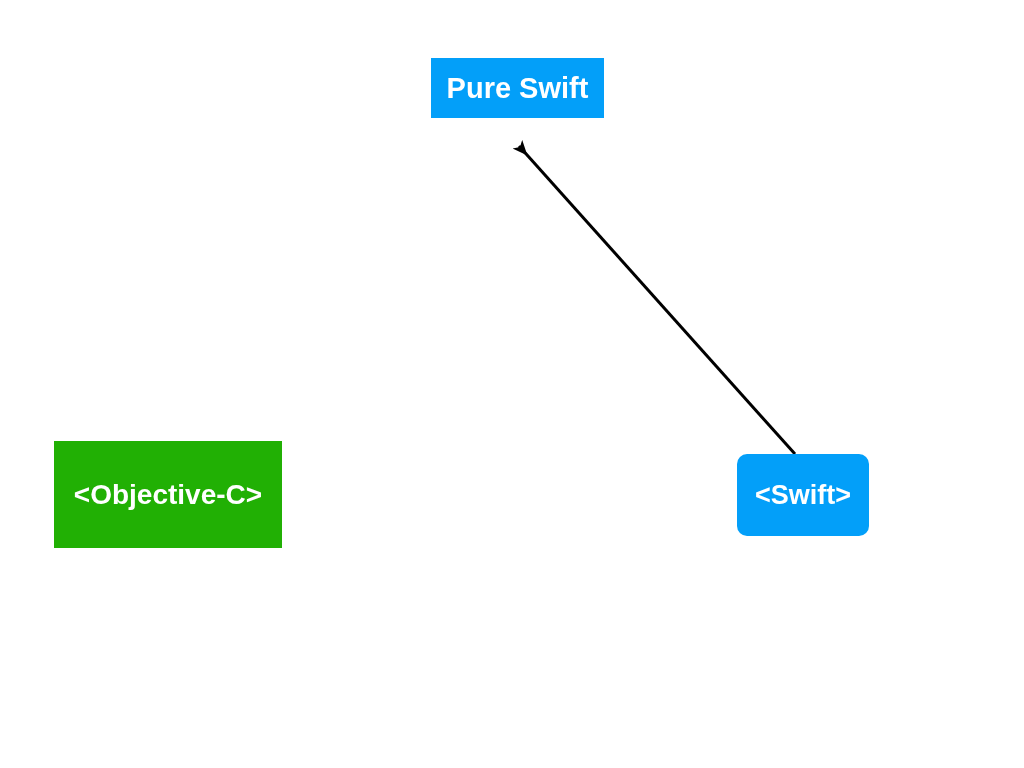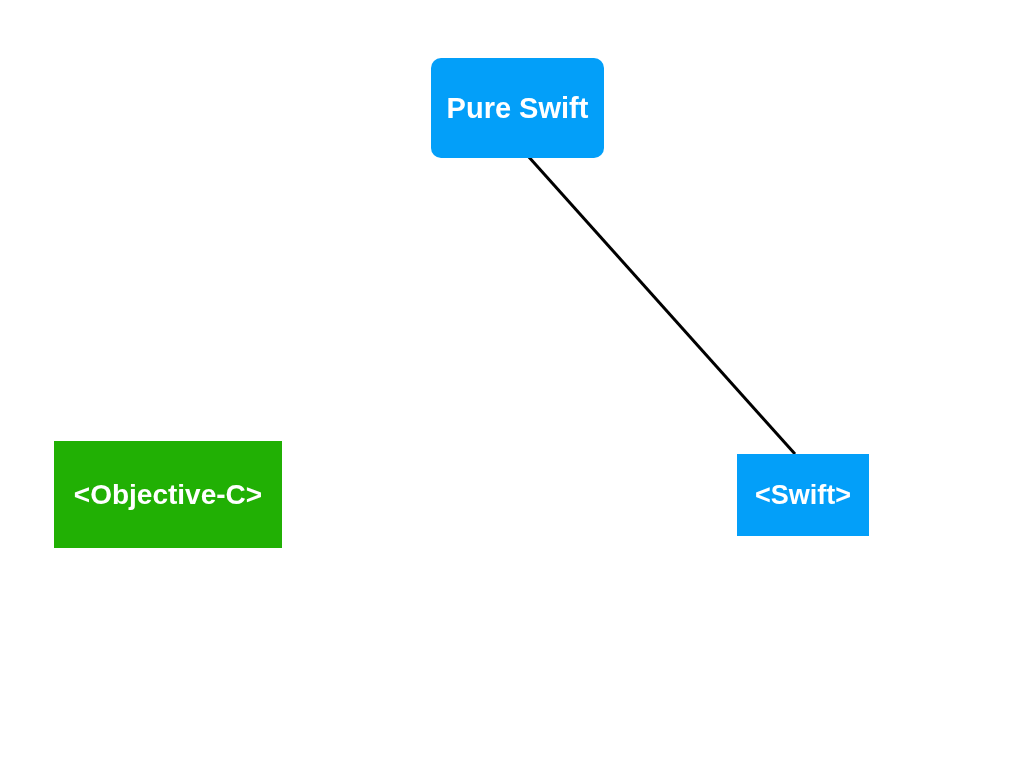--- a/index.html
+++ b/index.html
@@ -29,23 +29,22 @@
     letter-spacing: 0px;
     line-height: 1;
     white-space: nowrap;
     box-sizing: border-box;
     user-select: none;
   }
   #node-pure-swift {
     left: 431px;
     top: 58px;
     width: 173px;
-    height: 100px;
+    height: 60px;
     font-size: 29px;
-    border-radius: 10px;
   }
   #node-objective-c {
     left: 54px;
     top: 441px;
     width: 228px;
     height: 107px;
     font-size: 28px;
   }
   #node-swift {
     left: 737px;
@@ -78,17 +77,17 @@
   </svg>
 
   <div class="node" id="node-pure-swift" style="background:#039FF9;">
     <span>Pure Swift</span>
   </div>
 
   <div class="node" id="node-objective-c" style="background:#21B004;">
     <span>&lt;Objective-C&gt;</span>
   </div>
 
-  <div class="node" id="node-swift" style="background:#039FF9;">
+  <div class="node" id="node-swift" style="background:#039FF9;border-radius:10px;">
     <span>&lt;Swift&gt;</span>
   </div>
 
 </div>
 
 </body></html>

